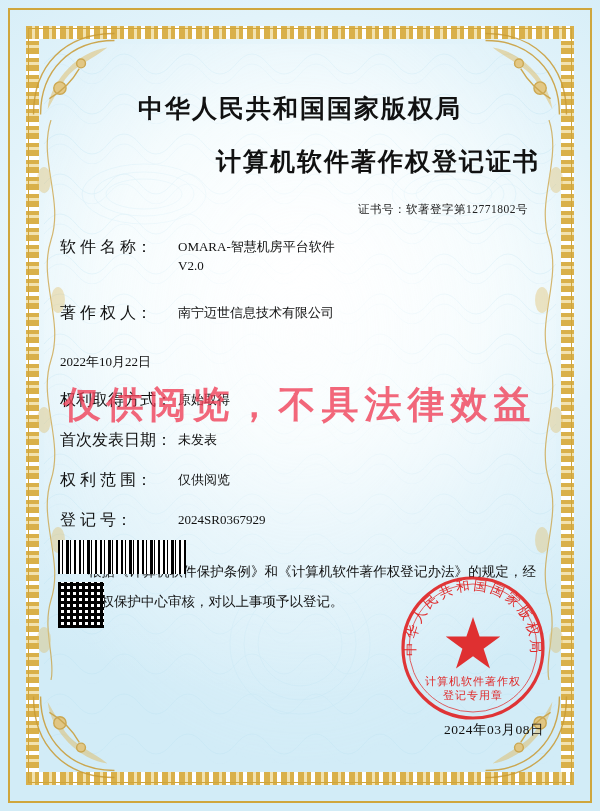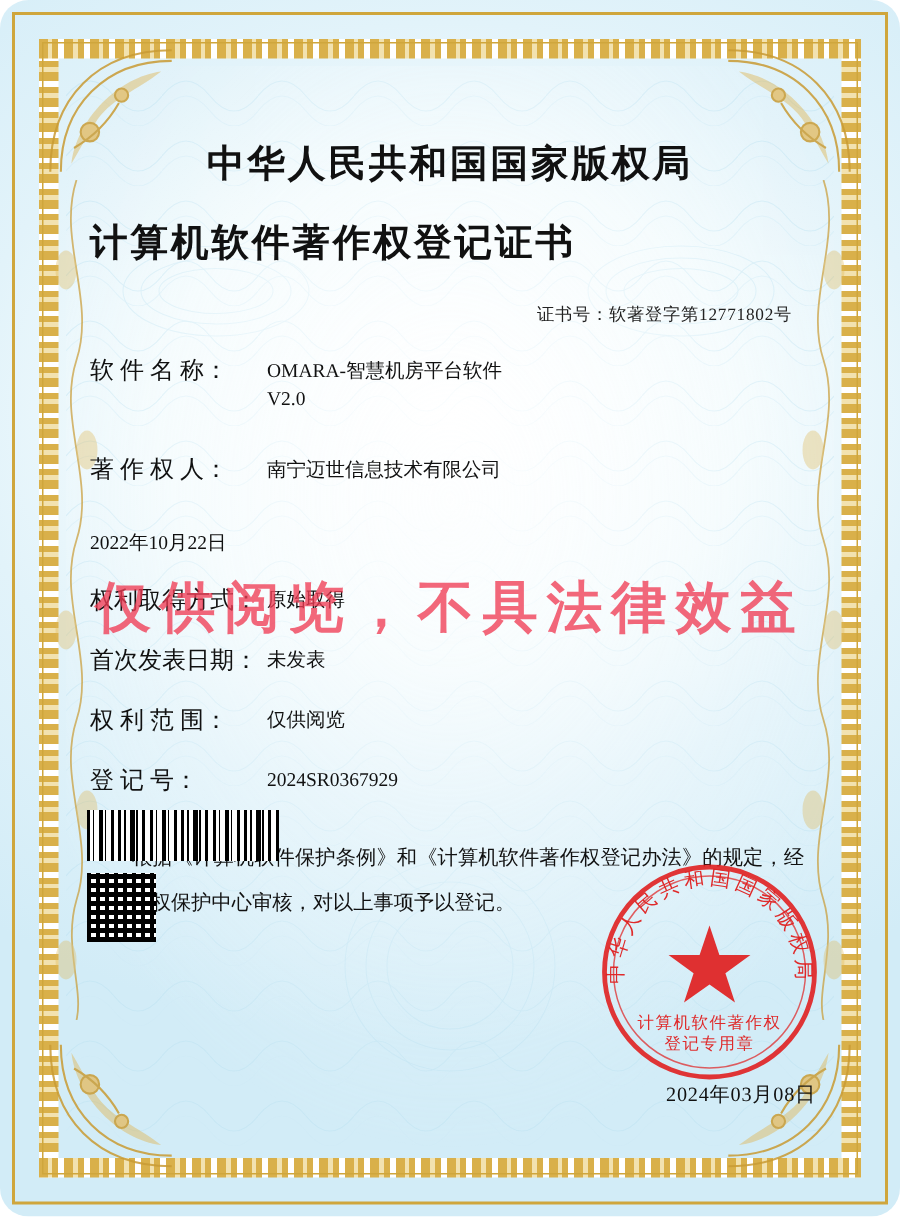--- a/index.html
+++ b/index.html
@@ -10,21 +10,20 @@
   body {
     font-family: "Liberation Serif", serif;
   }
   #certificate {
     position: relative;
     width: 600px;
     height: 811px;
     overflow: hidden;
     background:
       radial-gradient(ellipse 520px 420px at 50% 34%, #ffffff 0%, #f3fbfd 38%, #e2f3fa 62%, #d2ecf7 100%);
-    border-radius: 19px;
   }
   
   .frame-outer {
     position: absolute;
     left: 8px; top: 8px; right: 8px; bottom: 8px;
     border: 2px solid #cfa63c;
     box-sizing: border-box;
   }
   .frame-greek {
     position: absolute;
@@ -83,21 +82,21 @@
   .title-main {
     text-align: center;
     font-size: 25px;
     letter-spacing: 2px;
     color: #111;
     font-weight: 700;
     margin-top: 22px;
     font-family: "DejaVu Serif", serif;
   }
   .title-sub {
-    text-align: left;
+    text-align: right;
     font-size: 25px;
     letter-spacing: 2px;
     color: #111;
     font-weight: 700;
     margin-top: 20px;
     font-family: "DejaVu Serif", serif;
   }
   .cert-no {
     text-align: right;
     font-size: 11.5px;

